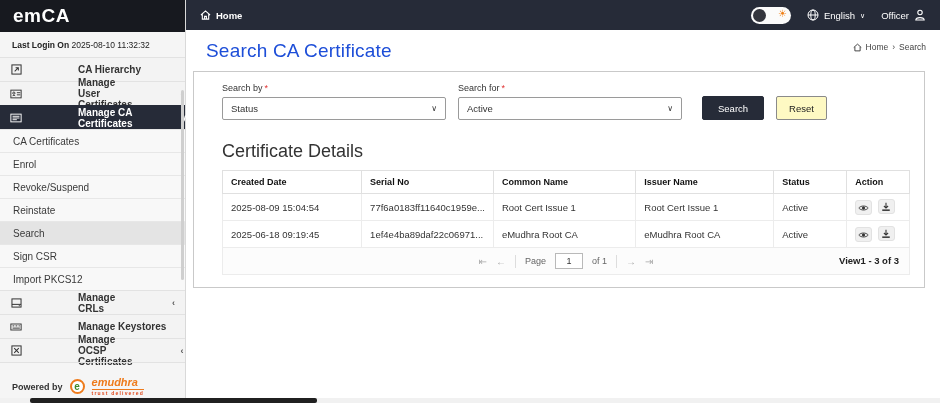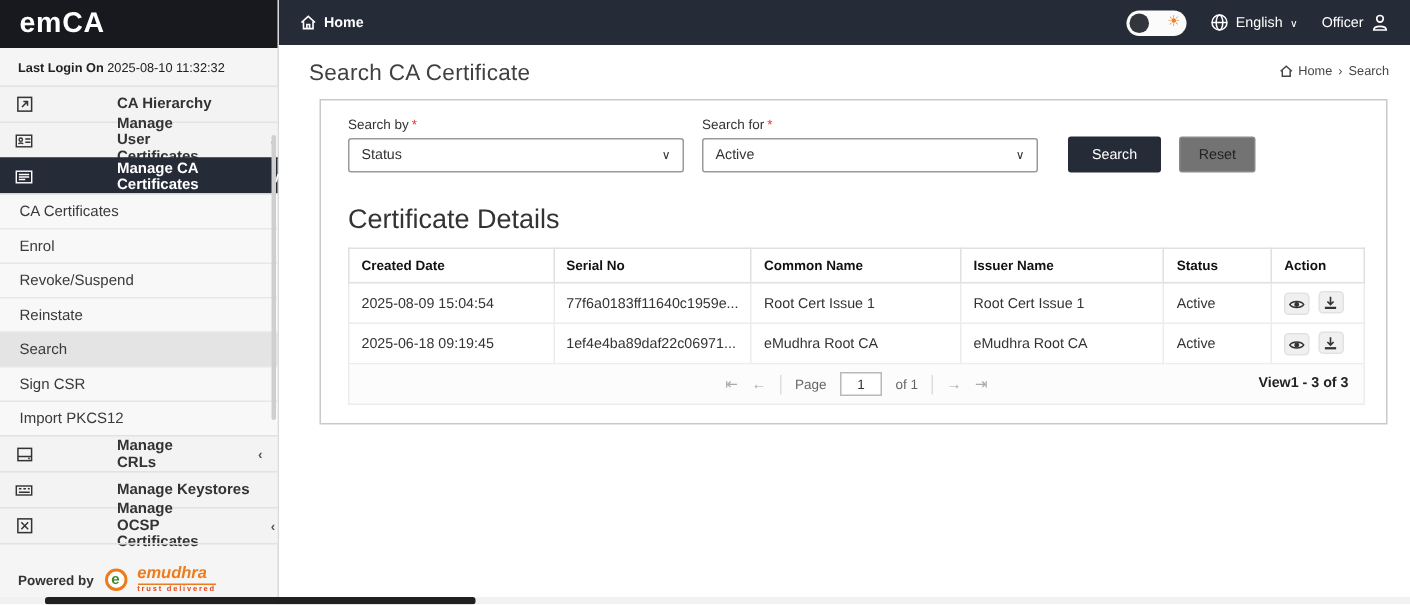--- a/index.html
+++ b/index.html
@@ -33,32 +33,32 @@
   .tb-right { margin-left:auto; display:flex; align-items:center; gap:16px; }
   .toggle { position:relative; width:40px; height:17px; background:#fbfbfb; border-radius:9px; cursor:pointer; }
   .toggle .knob { position:absolute; left:2px; top:2px; width:13px; height:13px; border-radius:50%; background:#33353d; }
   .toggle .sun { position:absolute; right:4px; top:1px; font-size:10px; color:#f08019; }
   .tb-lang { display:flex; align-items:center; gap:5px; font-size:9.5px; cursor:pointer; }
   .tb-user { display:flex; align-items:center; gap:5px; font-size:9.5px; cursor:pointer; }
   .caret { font-size:7px; position:relative; top:1px; }
 
   
   .content { position:absolute; left:186px; top:30px; right:0; bottom:0; background:#fff; }
-  .page-title { margin:10px 0 0 20px; font-size:15px; font-weight:500; color:#404040; letter-spacing:.2px; }
+  .page-title { margin:10px 0 0 20px; font-size:19px; font-weight:500; color:#1d4ed8; letter-spacing:.2px; }
   .breadcrumb { position:absolute; top:12px; right:14px; display:flex; align-items:center; gap:4px; font-size:8.5px; color:#444; }
   .breadcrumb .bc-link { cursor:pointer; }
-  .panel { margin:9px 15px 0 27px; border:1px solid #c9c9c9; padding:11px 14px 0 18px; }
+  .panel { margin:9px 15px 0 7px; border:1px solid #c9c9c9; padding:11px 14px 0 28px; }
   .search-row { display:flex; align-items:flex-end; gap:12px; }
   .field { display:flex; flex-direction:column; width:224px; }
   .field label { font-size:9px; color:#333; margin-bottom:4px; }
   .req { color:#e03131; margin-left:2px; }
   .selectbox { height:23px; border:1px solid #9a9a9a; border-radius:2px; background:#fff; display:flex; align-items:center; padding:0 8px; font-size:9.5px; color:#333; cursor:pointer; }
   .selectbox .sel-caret { margin-left:auto; font-size:8px; color:#333; }
   .btn-search { height:24px; padding:0 15px; background:#262b38; color:#fff; border:1px solid #262b38; border-radius:2px; font-size:9.5px; font-family:inherit; cursor:pointer; margin-left:8px; }
-  .btn-reset { height:24px; padding:0 12px; background:#737373; color:#222; border:1px solid #8a8a8a; border-radius:2px; font-size:9.5px; font-family:inherit; cursor:pointer; }
+  .btn-reset { height:24px; padding:0 12px; background:#fef9c3; color:#222; border:1px solid #8a8a8a; border-radius:2px; font-size:9.5px; font-family:inherit; cursor:pointer; }
 
   .section-title { margin-top:21px; font-size:18px; font-weight:500; color:#333; }
   table.ct { width:100%; border-collapse:collapse; margin-top:8px; }
   table.ct th { text-align:left; font-size:9px; font-weight:bold; color:#111; padding:6px 8px; border:1px solid #e0e0e0; background:#fff; }
   table.ct td { font-size:9.5px; color:#333; padding:5px 8px; border:1px solid #ececec; background:#fff; }
   .act-btn { display:inline-flex; align-items:center; justify-content:center; width:17px; height:15px; background:#f0f0f0; border:1px solid #e2e2e2; border-radius:3px; cursor:pointer; margin-right:3px; color:#333; }
 
   .pager { position:relative; height:27px; background:#fcfcfc; border:1px solid #ececec; border-top:none; display:flex; align-items:center; justify-content:center; gap:9px; font-size:9px; color:#9b9b9b; margin-bottom:12px; }
   .pg-btn { cursor:pointer; font-size:10px; color:#aaa; }
   .pg-sep { width:1px; height:13px; background:#ddd; }

